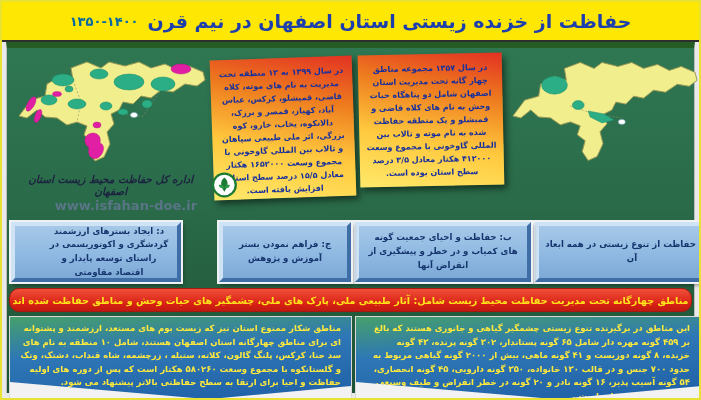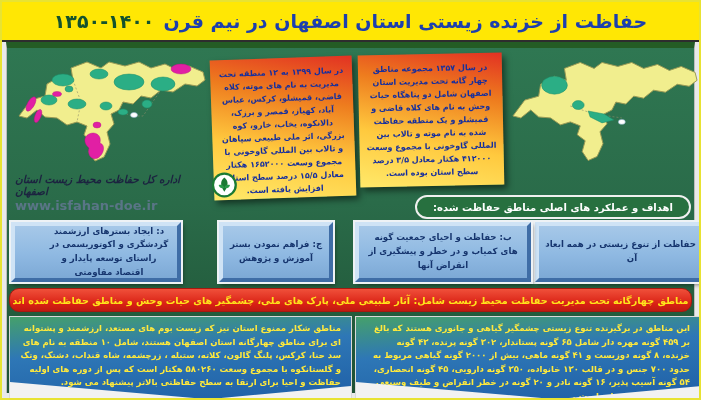--- a/index.html
+++ b/index.html
@@ -8,21 +8,21 @@
     background:#e9e9e9;border:2px solid #e8e332;overflow:hidden;
     font-family:"DejaVu Sans",sans-serif;
   }
   
   .titlebar{
     position:absolute;top:0;left:0;right:0;height:38px;background:#ffe704;
     border-bottom:2px solid #2d2d2d;display:flex;align-items:center;justify-content:center;
     gap:9px;direction:rtl;
   }
   .title-text{color:#1d3fae;font-weight:bold;font-size:19px;white-space:nowrap;}
-  .title-years{color:#14532d;font-weight:bold;font-size:19px;}
+  .title-years{color:#0369a1;font-weight:bold;font-size:13px;}
   
   .content{
     position:absolute;top:40px;left:4px;right:4px;bottom:5px;
     background:linear-gradient(180deg,#2f7752 0%,#2a6b49 45%,#1e5134 100%);
     border-top:6px solid #245c24;border-left:1px solid #bdbdbd;border-right:1px solid #bdbdbd;
   }
   
   .map{position:absolute;}
   #map-1399{left:4px;top:6px;}
   #map-1357{left:498px;top:6px;}
@@ -34,42 +34,42 @@
   
   .gbox{
     position:absolute;box-sizing:border-box;direction:rtl;text-align:center;
     background:linear-gradient(192deg,#e23123 0%,#ee7c1e 30%,#ffc93e 64%,#ffe96a 100%);
     color:#162f9e;font-weight:bold;font-size:8px;line-height:1.62;
     padding:9px 7px;box-shadow:3px 4px 6px rgba(0,0,0,.5);
   }
   #gbox-1399{left:205px;top:10px;width:142px;height:140px;transform:rotate(-2deg);}
   #gbox-1357{left:352px;top:6px;width:144px;height:132px;transform:rotate(-1.2deg);}
   
-  .org{position:absolute;left:8px;top:124px;width:222px;text-align:left;}
+  .org{position:absolute;left:8px;top:124px;width:222px;text-align:center;}
   .org-row{display:flex;align-items:center;justify-content:center;gap:6px;direction:rtl;}
   .org-name{font-size:10.5px;font-style:italic;font-weight:bold;color:#1c2340;}
   .org-url{font-size:13px;font-weight:bold;color:#5a7587;margin-top:0;}
   
   .goals-badge{
     position:absolute;top:147px;right:3px;width:276px;height:24px;box-sizing:border-box;
     background:#27703f;border:2px solid #f0f0f0;border-radius:13px;color:#ffffff;
     font-weight:bold;font-size:10px;display:flex;align-items:center;justify-content:center;direction:rtl;
   }
   
   .goal{
     position:absolute;top:174px;height:60px;box-sizing:border-box;
     background:linear-gradient(180deg,#a6c8e8 0%,#8fb9e2 55%,#7da9d6 100%);
     border:4px solid;border-color:#cfe3f5 #3f6da6 #3f6da6 #cfe3f5;
     box-shadow:0 0 0 2px #eef2f5,2px 3px 4px rgba(0,0,0,.45);
     display:flex;align-items:center;justify-content:center;text-align:center;direction:rtl;
     color:#16356e;font-weight:bold;font-size:8.6px;line-height:1.6;padding:2px 6px;
   }
   #goal-a{left:528px;width:194px;}
   #goal-b{left:348px;width:176px;}
-  #goal-c{left:212px;width:114px;}
+  #goal-c{left:212px;width:132px;}
   #goal-d{left:4px;width:170px;padding-left:32px;}
   
   .banner{
     position:absolute;top:240px;left:2px;right:2px;height:24px;box-sizing:border-box;
     background:linear-gradient(180deg,#f0503a 0%,#d81f13 70%,#c01a10 100%);
     border-radius:10px;border:1px solid #a51810;
     display:flex;align-items:center;justify-content:center;direction:rtl;
     color:#ffe41c;font-weight:bold;font-size:9.6px;white-space:nowrap;
   }
   
@@ -151,23 +151,20 @@
           <circle cx="13" cy="13" r="12" fill="#ffffff" stroke="#1b7a34" stroke-width="2.4"></circle>
           <path d="M13,5 C17,8 18,13 13,20 C8,13 9,8 13,5 Z" fill="#1b7a34"></path>
           <path d="M7,13 C10,12 12,13 13,16 C10,17 8,16 7,13 Z" fill="#2a9a4a"></path>
           <path d="M19,13 C16,12 14,13 13,16 C16,17 18,16 19,13 Z" fill="#2a9a4a"></path>
         </svg>
         <span class="org-name">اداره کل حفاظت محیط زیست استان اصفهان</span>
       </div>
       <div class="org-url">www.isfahan-doe.ir</div>
     </div>
 
-    <div class="goals-badge">
-      <span>اهداف و عملکرد های اصلی مناطق حفاظت شده:</span>
-    </div>
 
     <div class="goal" id="goal-a">
       <span>الف: حفاظت از تنوع زیستی در همه ابعاد آن</span>
     </div>
     <div class="goal" id="goal-b">
       <span>ب: حفاظت و احیای جمعیت گونه های کمیاب و در خطر و پیشگیری از انقراض آنها</span>
     </div>
     <div class="goal" id="goal-c">
       <span>ج: فراهم نمودن بستر آموزش و پژوهش</span>
     </div>

